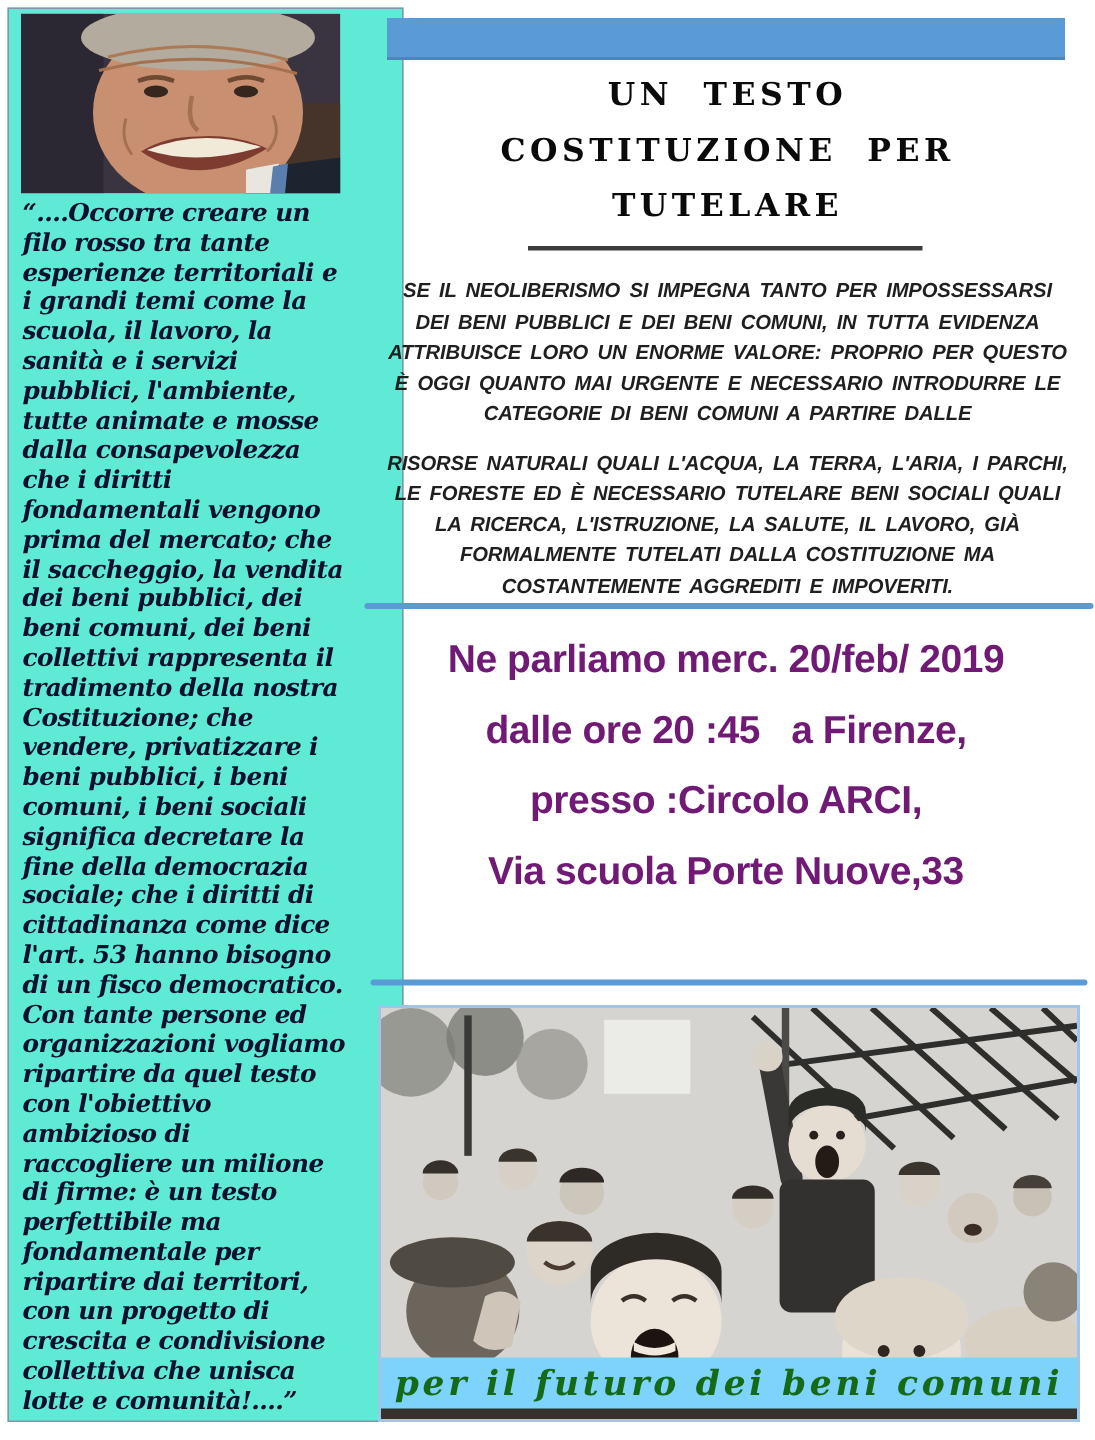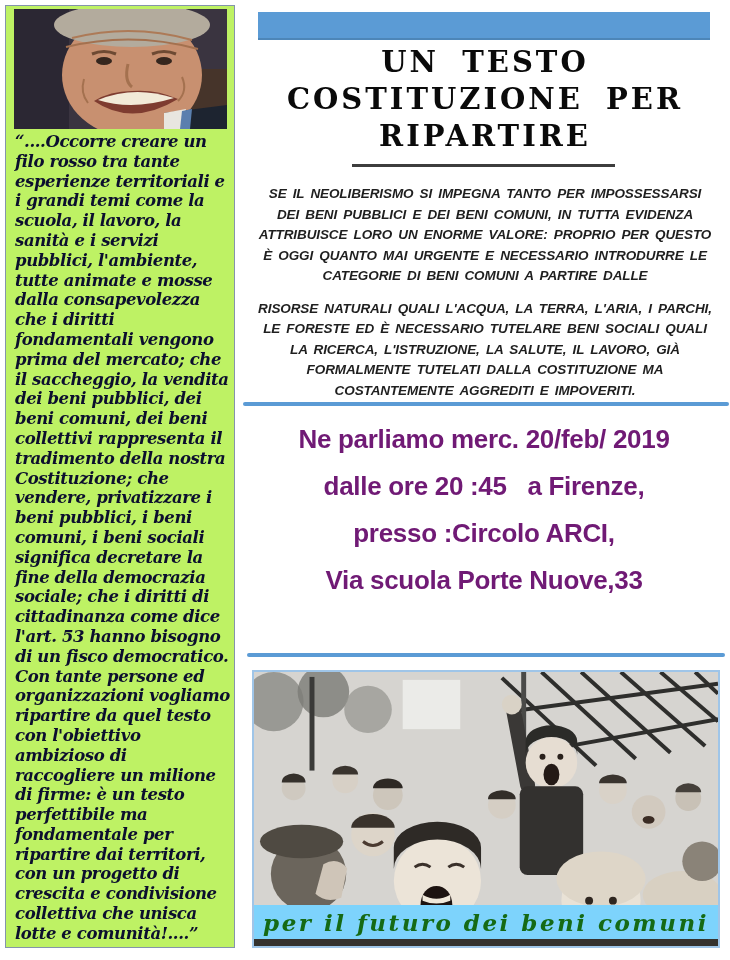--- a/index.html
+++ b/index.html
@@ -1,34 +1,34 @@
 <!DOCTYPE html>
 <html><head>
 <meta charset="utf-8">
 <style>
   html,body{margin:0;padding:0;background:#fff;}
   .page{position:relative;width:730px;height:960px;background:#ffffff;overflow:hidden;
         font-family:"Liberation Sans",sans-serif;}
 
   
-  .left-panel{position:absolute;left:5px;top:5px;width:230px;height:943px;
-              background:#bef264;border:1px solid #8494ab;box-sizing:border-box;overflow:hidden;}
+  .left-panel{position:absolute;left:5px;top:5px;width:264px;height:943px;
+              background:#5eead4;border:1px solid #8494ab;box-sizing:border-box;overflow:hidden;}
   .portrait{position:absolute;left:8px;top:3px;width:213px;height:120px;overflow:hidden;}
   .portrait svg{display:block;width:100%;height:100%;}
   .quote{position:absolute;left:9px;top:126px;width:216px;
          font-family:"DejaVu Serif",serif;font-style:italic;font-weight:bold;
          font-size:16.5px;line-height:19.8px;letter-spacing:-0.4px;color:#0c0f2e;}
   .quote p{margin:0;}
 
   
   .header-bar{position:absolute;left:258px;top:12px;width:452px;height:26px;
               background:#5b9bd5;border-bottom:2px solid #4d86b8;}
   .title{position:absolute;left:250px;top:44px;width:470px;text-align:center;
          font-family:"DejaVu Serif",serif;font-weight:bold;color:#0a0a0a;
-         font-size:29px;line-height:37px;letter-spacing:3px;word-spacing:10px;}
+         font-size:21px;line-height:37px;letter-spacing:3px;word-spacing:10px;}
   .title-divider{position:absolute;left:352px;top:164px;width:263px;height:3px;background:#3d3d3d;}
   .intro{position:absolute;left:256px;top:172px;width:458px;text-align:center;
          font-style:italic;font-weight:600;color:#1f1f1f;
          font-size:13.5px;line-height:20.5px;letter-spacing:-0.1px;word-spacing:2.5px;}
   .intro p{margin:12px 0 8px 0;}
   .rule{position:absolute;background:#5b9bd5;height:4px;border-radius:2px;}
   .rule-1{left:243px;top:402px;width:486px;}
   .rule-2{left:247px;top:653px;width:478px;}
   .announce{position:absolute;left:238px;top:416px;width:492px;text-align:center;
             font-weight:bold;color:#701a75;font-size:26px;line-height:47px;
@@ -78,21 +78,21 @@
       <p>Con tante persone ed organizzazioni vogliamo ripartire da quel testo con l'obiettivo ambizioso di raccogliere un milione di firme: è un testo perfettibile ma fondamentale per ripartire dai territori, con un progetto di crescita e condivisione collettiva che unisca lotte e comunità!....”</p>
 
     </div>
   </aside>
 
   <div class="header-bar"></div>
 
   <div class="title">
     <div>UN TESTO</div>
     <div>COSTITUZIONE PER</div>
-    <div>RIPARTIRE</div>
+    <div>TUTELARE</div>
   </div>
   <div class="title-divider"></div>
 
   <div class="intro">
     <p>SE IL NEOLIBERISMO SI IMPEGNA TANTO PER IMPOSSESSARSI DEI BENI PUBBLICI E DEI BENI COMUNI, IN TUTTA EVIDENZA ATTRIBUISCE LORO UN ENORME VALORE: PROPRIO PER QUESTO È OGGI QUANTO MAI URGENTE E NECESSARIO INTRODURRE LE CATEGORIE DI BENI COMUNI A PARTIRE DALLE</p>
     <p>RISORSE NATURALI QUALI L'ACQUA, LA TERRA, L'ARIA, I PARCHI, LE FORESTE ED È NECESSARIO TUTELARE BENI SOCIALI QUALI LA RICERCA, L'ISTRUZIONE, LA SALUTE, IL LAVORO, GIÀ FORMALMENTE TUTELATI DALLA COSTITUZIONE MA COSTANTEMENTE AGGREDITI E IMPOVERITI.</p>
   </div>
 
   <div class="rule rule-1"></div>
 

